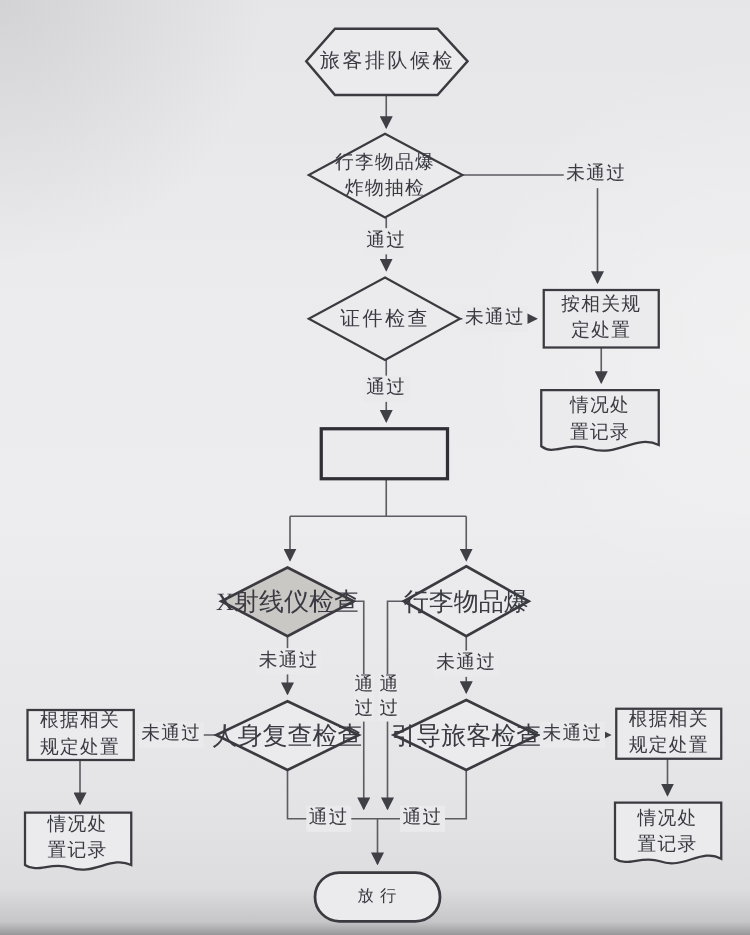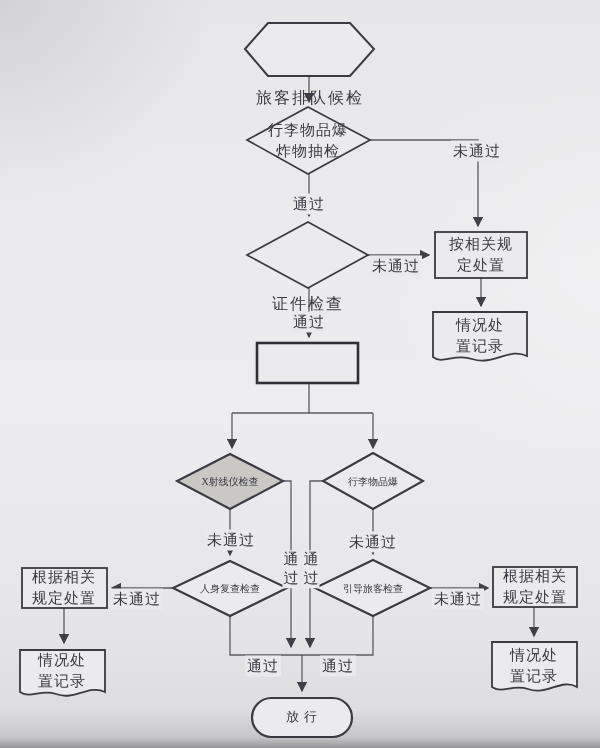--- a/index.html
+++ b/index.html
@@ -17,24 +17,24 @@
   .lbl{
     position:absolute;z-index:2;
     transform:translate(-50%,-50%);
     color:#3a3a42;
     white-space:pre-line;
     text-align:center;
     line-height:1.4;
     font-size:15px;
     letter-spacing:1px;
   }
-  .lbl.bg{background:#eae9eb;padding:0 2px;margin-top:11px;}
-  .lbl.small{font-size:10px;}
+  .lbl.bg{background:#eae9eb;padding:0 2px;}
+  .lbl.small{font-size:20px;}
   .lbl.vpass{letter-spacing:0;padding:0 1px;line-height:1.25;}
-  .lbl.big{font-size:16px;letter-spacing:2px;margin-top:48px;}
+  .lbl.big{font-size:16px;letter-spacing:2px;}
   .lbl.release{font-size:13px;letter-spacing:5px;}
 </style>
 </head>
 <body>
 
 <div class="stage">
 
   <svg class="wires" width="600" height="748" viewBox="0 0 600 748">
     <defs>
       <marker id="arw" viewBox="0 0 8 8" markerWidth="8" markerHeight="8" refX="7" refY="4" orient="auto">

